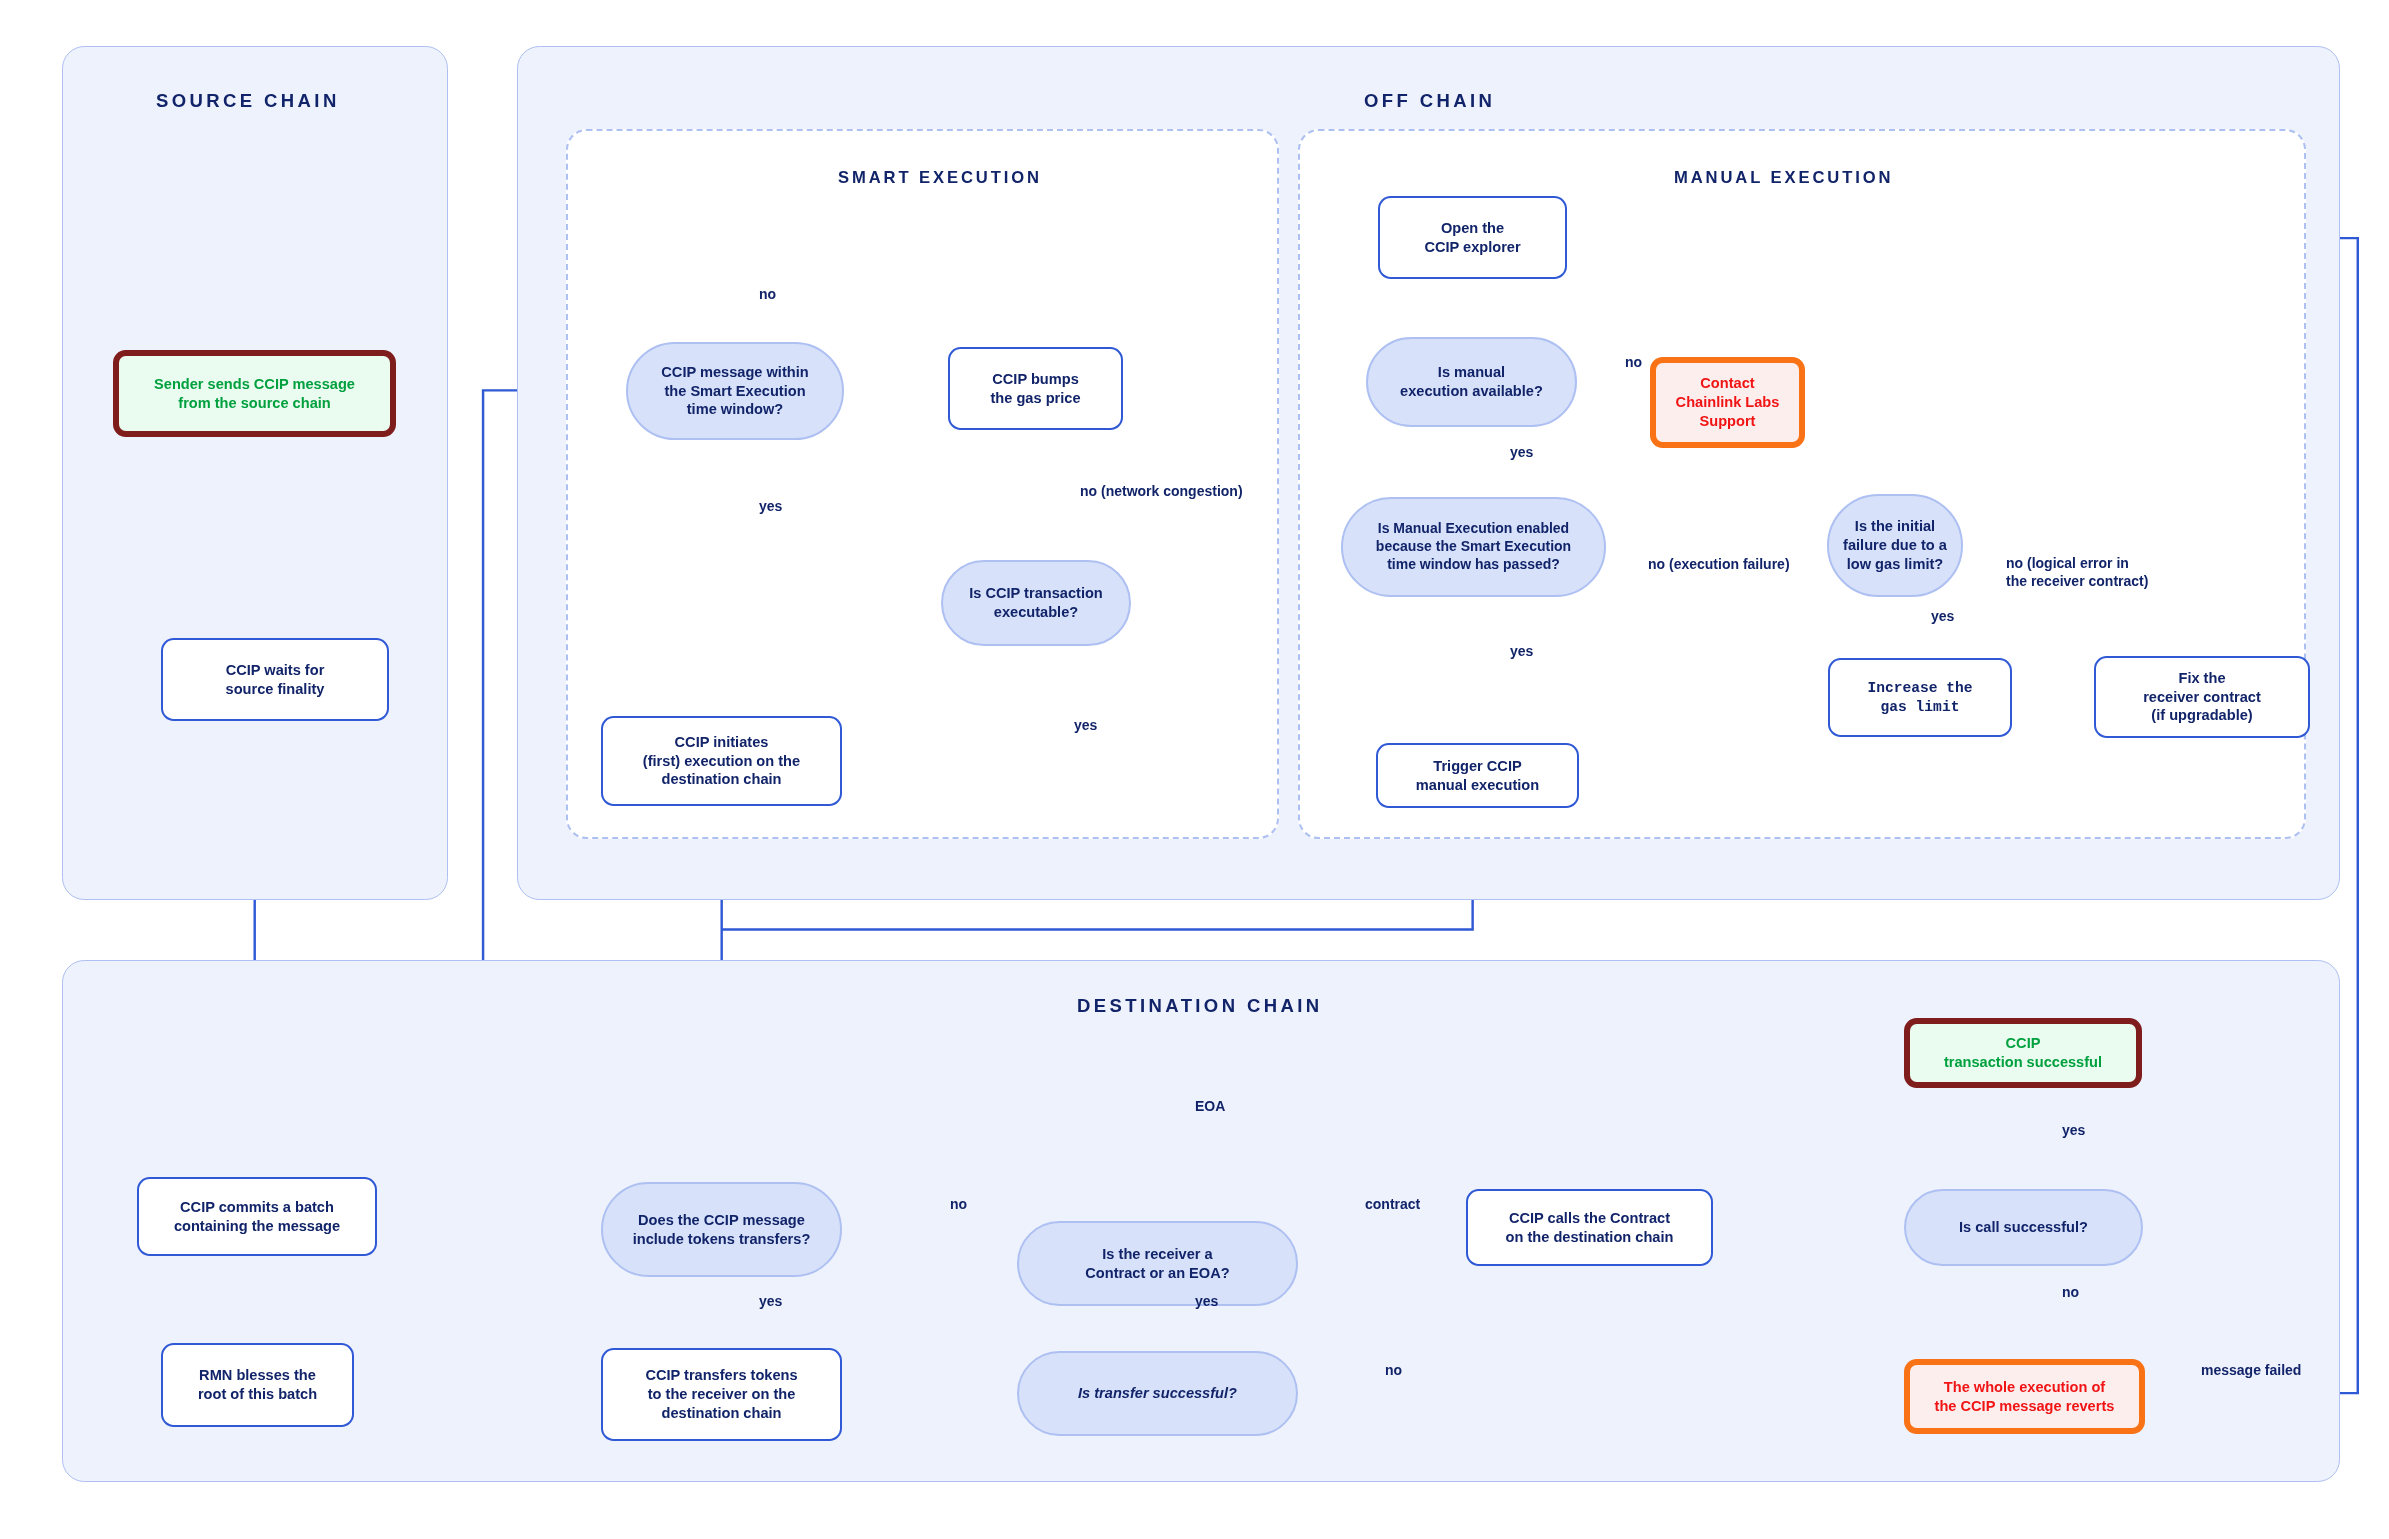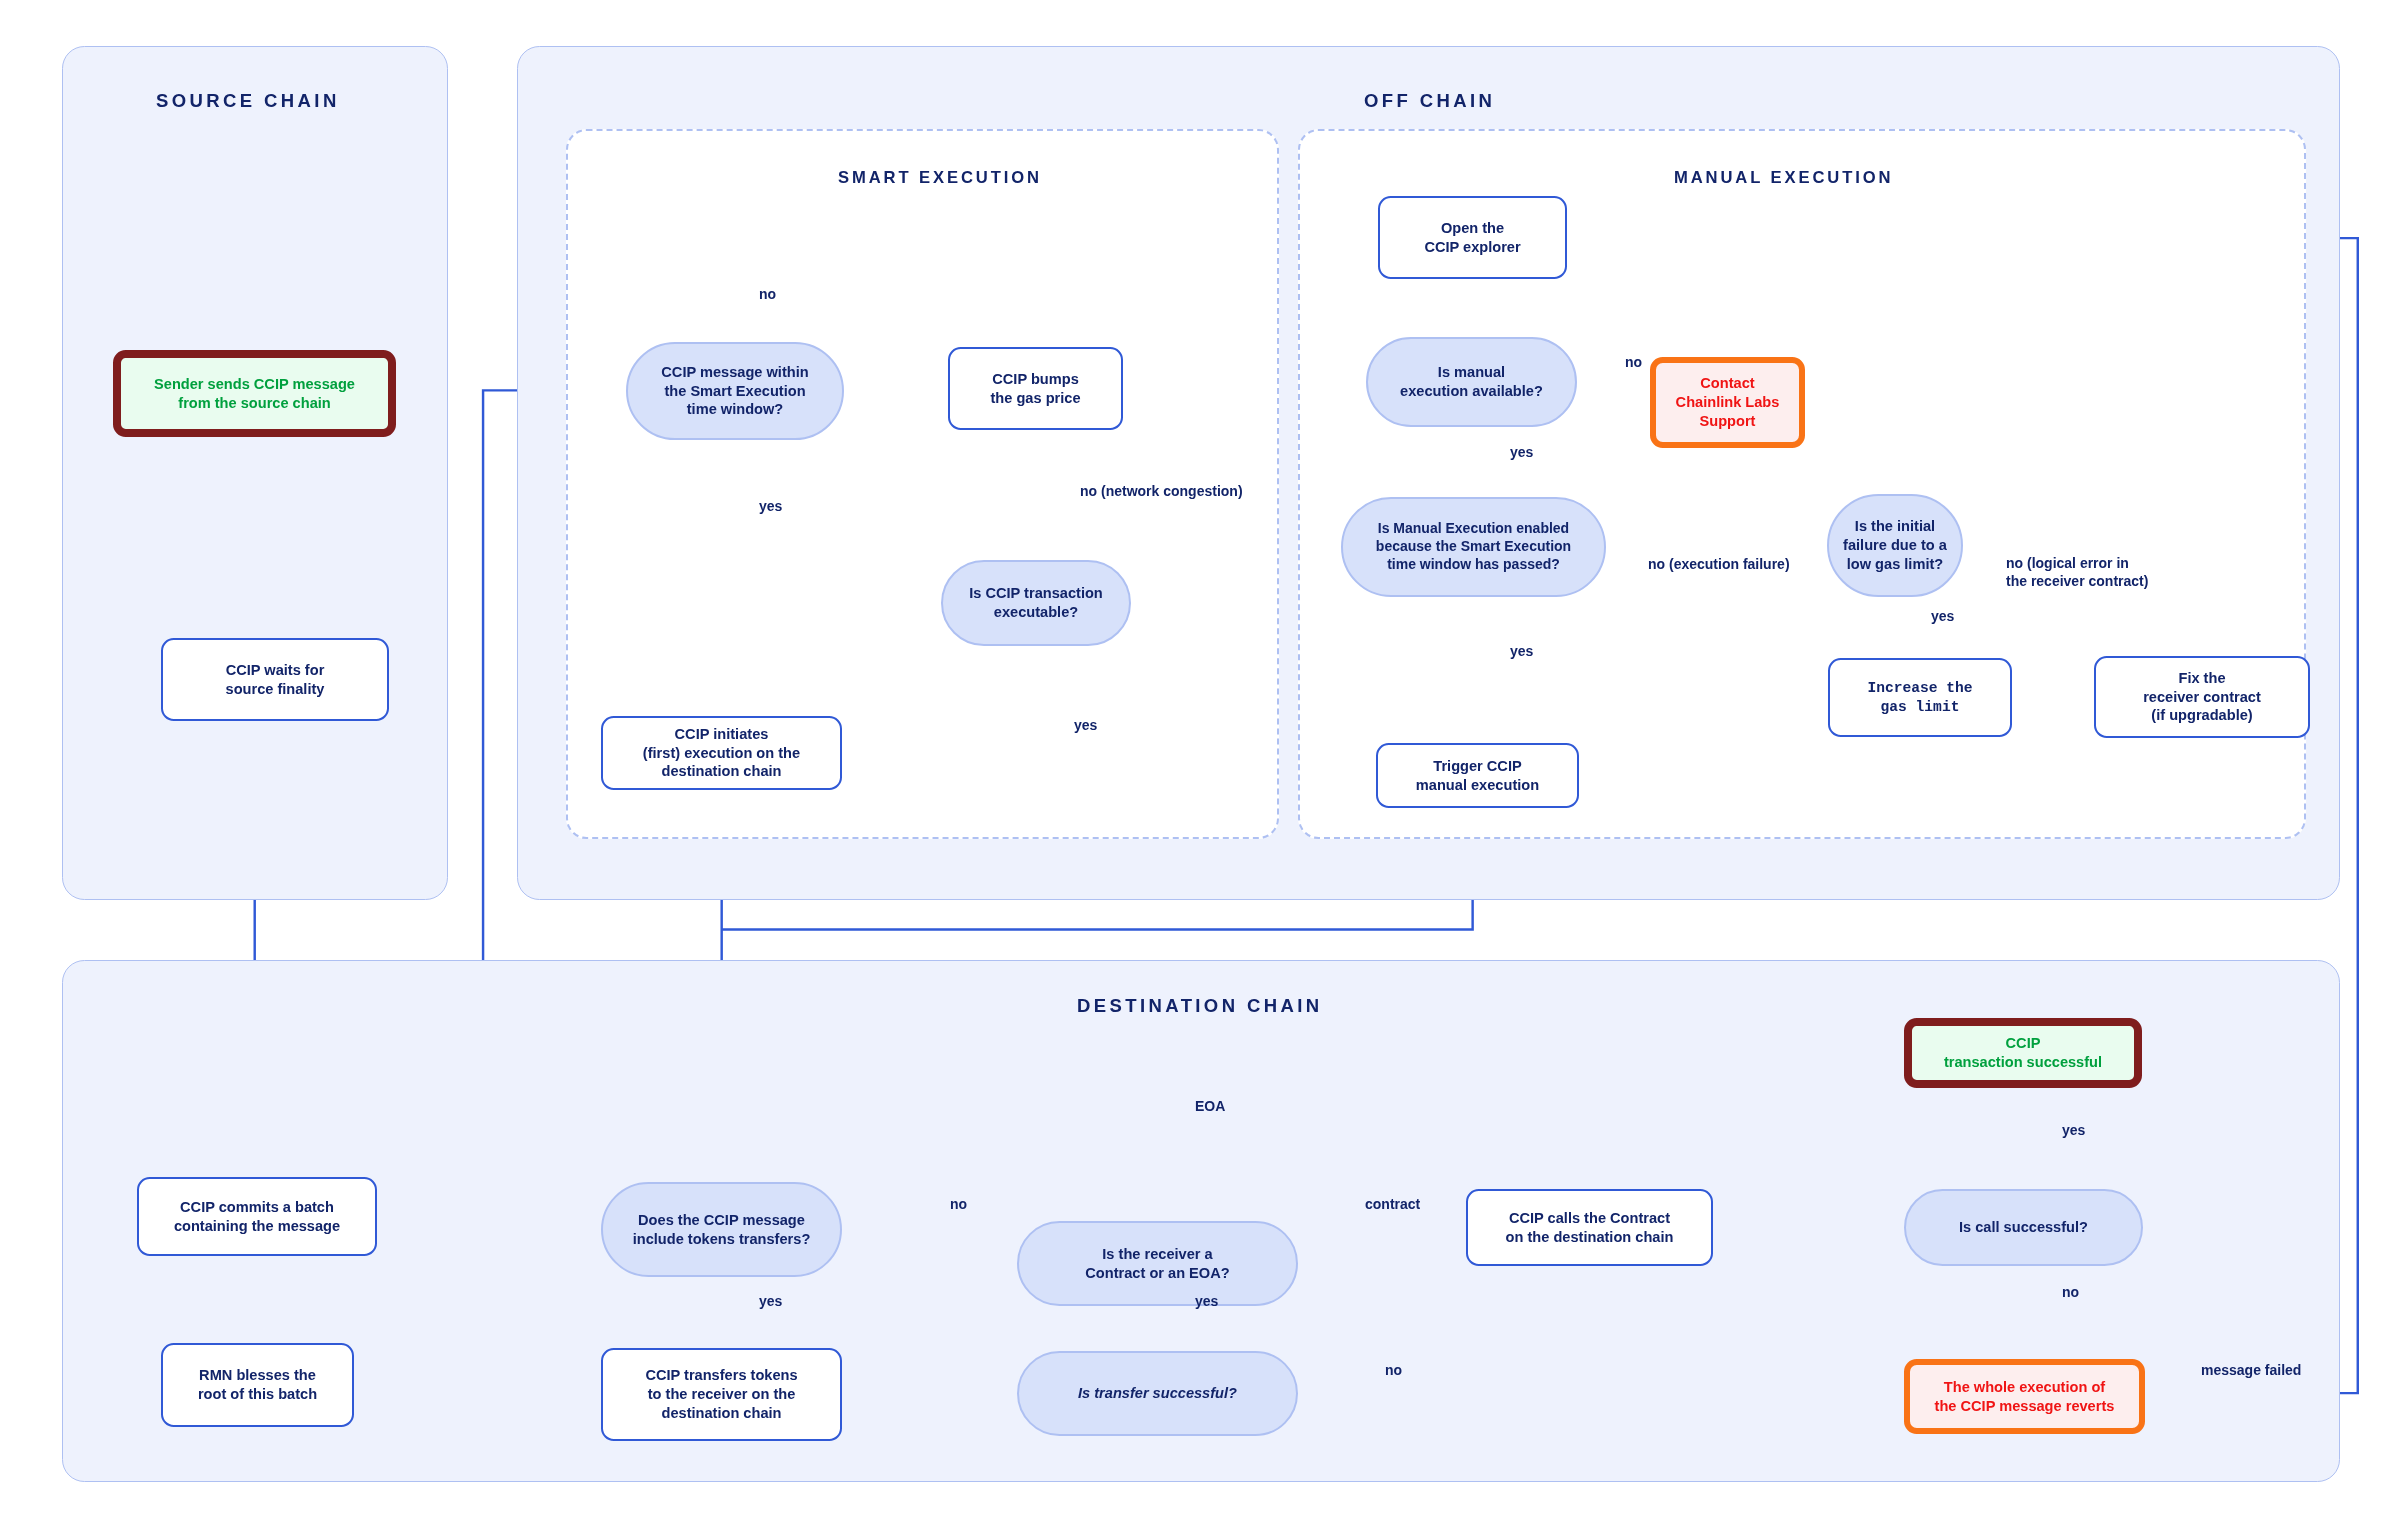--- a/index.html
+++ b/index.html
@@ -10,21 +10,21 @@
   .zone{position:absolute;border-radius:22.4px;background:#eef2fd;border:1.5px solid #aec0f2;box-sizing:border-box;}
   .zone-title{position:absolute;font-weight:bold;font-size:18.5px;letter-spacing:3.4px;color:#122469;white-space:nowrap;}
 
   .subzone{position:absolute;border-radius:20.5px;background:#ffffff;border:2px dashed #aec0f2;box-sizing:border-box;}
   .subzone-title{position:absolute;font-weight:bold;font-size:16.6px;letter-spacing:2.9px;color:#122469;white-space:nowrap;}
 
   .node{position:absolute;box-sizing:border-box;display:flex;align-items:center;justify-content:center;
         text-align:center;font-weight:bold;color:#122469;line-height:1.28;padding:2.9px 4.9px;}
   .proc{background:#ffffff;border:2px solid #3059d6;border-radius:12.7px;font-size:14.6px;}
   .dec{background:#d7e1fa;border:2px solid #aec0f2;border-radius:488px;font-size:14.6px;}
-  .ok{background:#e9fcef;border:8px solid #7f1d1d;border-radius:12.7px;color:#00a03e;font-size:14.6px;}
+  .ok{background:#e9fcef;border:6px solid #7f1d1d;border-radius:12.7px;color:#00a03e;font-size:14.6px;}
   .bad{background:#fdeeee;border:6px solid #f97316;border-radius:12.7px;color:#f01414;font-size:14.6px;margin-top:12px;}
 
   .elabel{position:absolute;font-size:14px;font-weight:bold;color:#122469;white-space:nowrap;line-height:1.25;margin-left:28px;}
   .elabel.multi{white-space:normal;width:161px;}
 </style>
 </head>
 <body>
 
 <div id="stage">
 
@@ -122,21 +122,21 @@
   <div class="node proc" style="left:161px;top:1343px;width:193px;height:84px;white-space:pre-line;">RMN blesses the
 root of this batch</div>
 
   <div class="node dec" style="left:626px;top:342px;width:218px;height:98px;white-space:pre-line;">CCIP message within
 the Smart Execution
 time window?</div>
   <div class="node proc" style="left:948px;top:347px;width:175px;height:83px;white-space:pre-line;">CCIP bumps
 the gas price</div>
   <div class="node dec" style="left:941px;top:560px;width:190px;height:86px;white-space:pre-line;">Is CCIP transaction
 executable?</div>
-  <div class="node proc" style="left:601px;top:716px;width:241px;height:74px;white-space:pre-line;">CCIP initiates
+  <div class="node proc" style="left:601px;top:716px;width:241px;height:90px;white-space:pre-line;">CCIP initiates
 (first) execution on the
 destination chain</div>
 
   <div class="node proc" style="left:1378px;top:196px;width:189px;height:83px;white-space:pre-line;">Open the
 CCIP explorer</div>
   <div class="node dec" style="left:1366px;top:337px;width:211px;height:90px;white-space:pre-line;">Is manual
 execution available?</div>
   <div class="node bad" style="left:1650px;top:345px;width:155px;height:91px;white-space:pre-line;">Contact
 Chainlink Labs
 Support</div>

